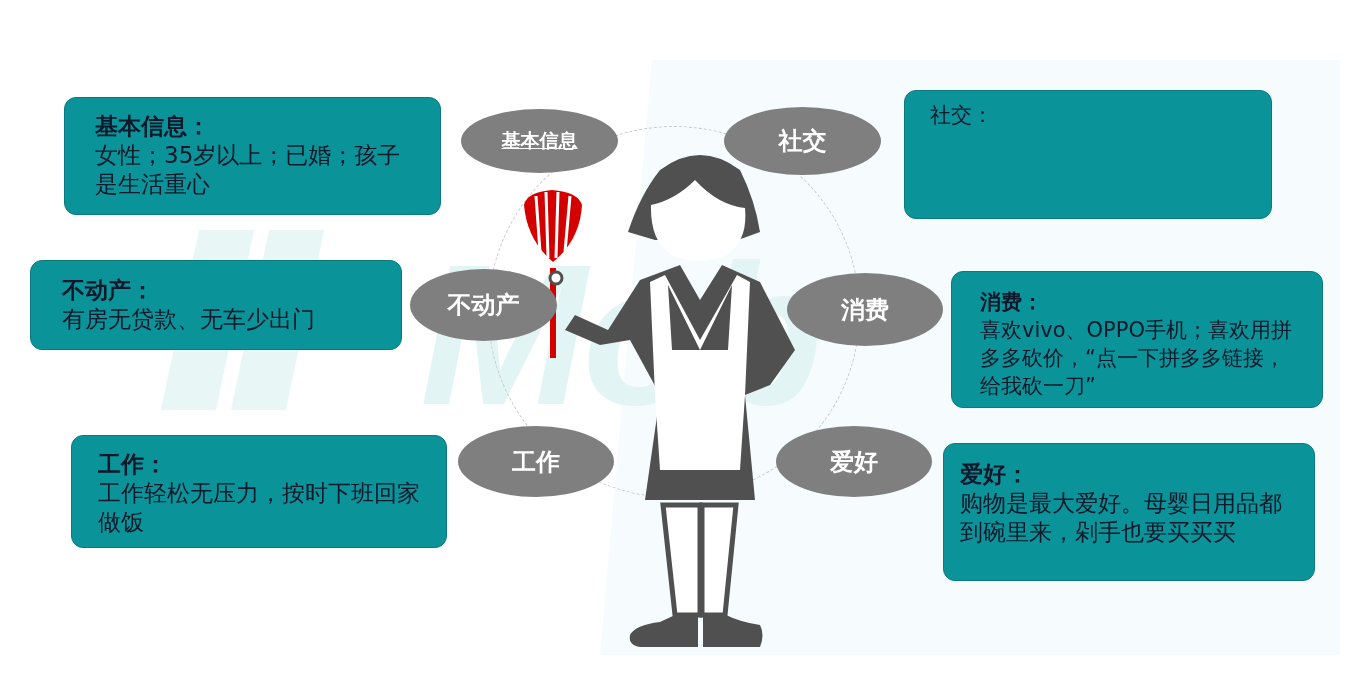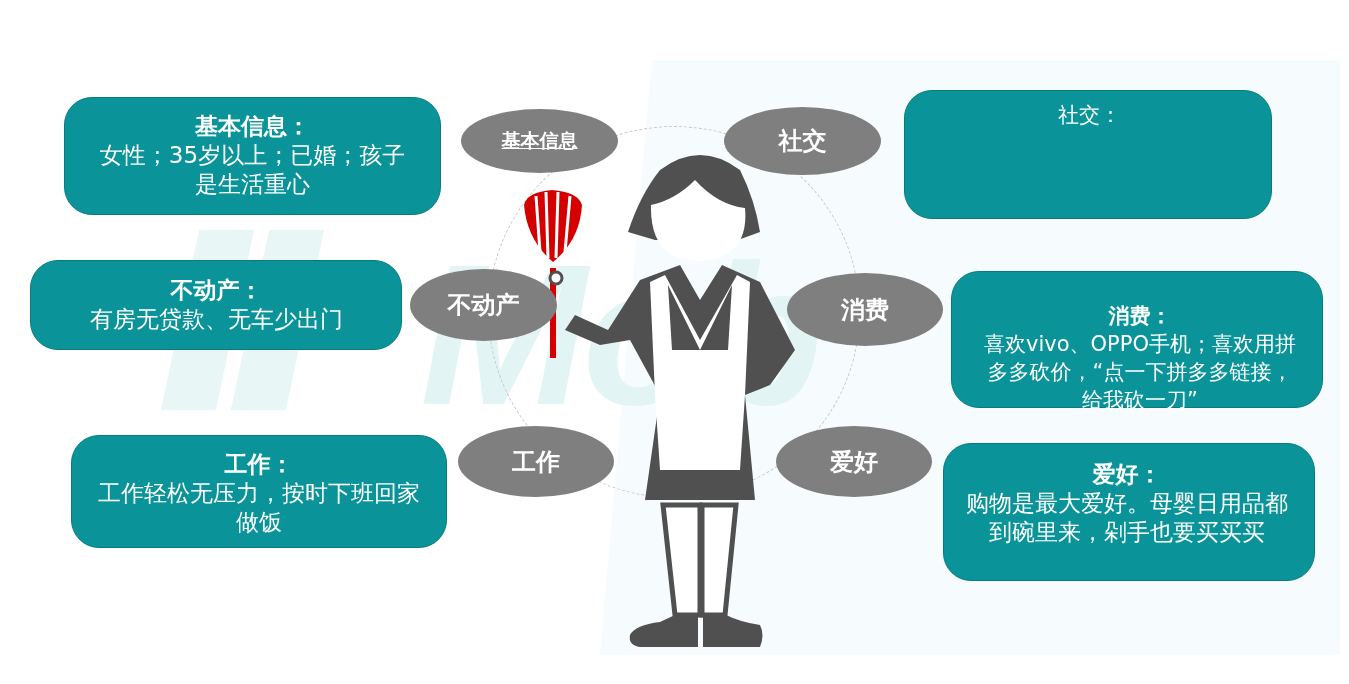--- a/index.html
+++ b/index.html
@@ -16,22 +16,22 @@
   .watermark {
     position:absolute; left:160px; top:215px;
     font-family:"Liberation Sans",sans-serif; font-weight:bold; font-style:italic;
     font-size:200px; letter-spacing:-4px; color:#e2f4f4; line-height:1;
   }
   .wm-bars { position:absolute; left:160px; top:230px; }
   .wm-bar { position:absolute; width:55px; height:180px; background:#e8f6f6; transform:skewX(-12deg); }
 
   .box {
     position:absolute; background:#0a9499; border:1.5px solid #0b7a7e;
-    border-radius:28px; color:#ffffff; box-sizing:border-box;
-    font-size:23px; line-height:29px;text-align:center;
+    border-radius:12px; color:#0f172a; box-sizing:border-box;
+    font-size:23px; line-height:29px;
   }
   .box .title { font-weight:bold; }
   .ellipse {
     position:absolute; background:#7f7f7f; border-radius:50%;
     color:#ffffff; font-weight:bold; font-size:24px;
     display:flex; align-items:center; justify-content:center;
   }
   .orbit { position:absolute; left:488px; top:126px; width:370px; height:370px; border:1.2px dashed #c8c8c8; border-radius:50%; }
   svg { position:absolute; left:0; top:0; }
 </style>
@@ -98,21 +98,21 @@
   <div class="title">基本信息：</div>
   <div>女性；35岁以上；已婚；孩子是生活重心</div>
 </div>
 <div class="box" style="left:904px;top:90px;width:368px;height:129px;padding:10px 22px 0 25px;font-size:21px;line-height:28px;">
   <div>社交：</div>
 </div>
 <div class="box" style="left:30px;top:260px;width:372px;height:90px;padding:15px 30px 0 31px;">
   <div class="title">不动产：</div>
   <div>有房无贷款、无车少出门</div>
 </div>
-<div class="box" style="left:951px;top:271px;width:372px;height:137px;padding:30px 22px 0 28px;font-size:21px;line-height:28px;">
+<div class="box" style="left:951px;top:271px;width:372px;height:137px;padding:16px 22px 0 28px;font-size:21px;line-height:28px;">
   <div class="title">消费：</div>
   <div>喜欢vivo、OPPO手机；喜欢用拼多多砍价，“点一下拼多多链接，给我砍一刀”</div>
 </div>
 <div class="box" style="left:71px;top:435px;width:376px;height:113px;padding:14px 26px 0 26px;">
   <div class="title">工作：</div>
   <div>工作轻松无压力，按时下班回家做饭</div>
 </div>
 <div class="box" style="left:943px;top:443px;width:372px;height:138px;padding:16px 20px 0 16px;">
   <div class="title">爱好：</div>
   <div>购物是最大爱好。母婴日用品都到碗里来，剁手也要买买买</div>

